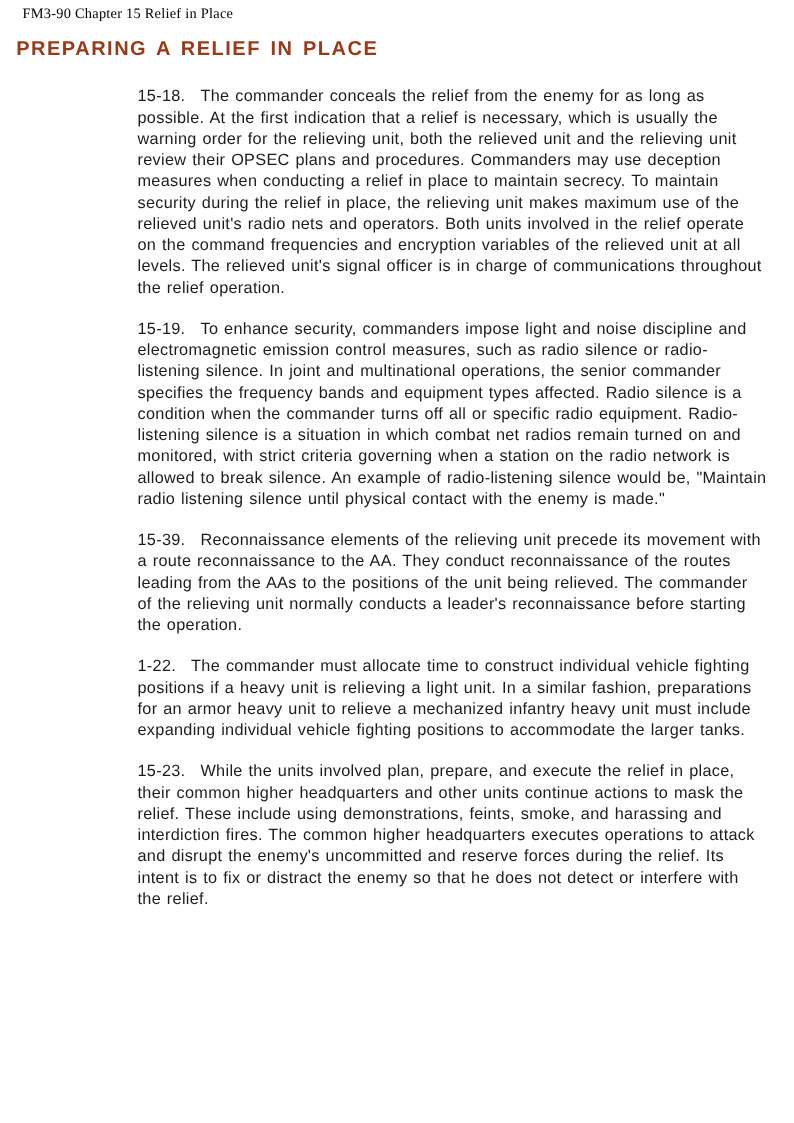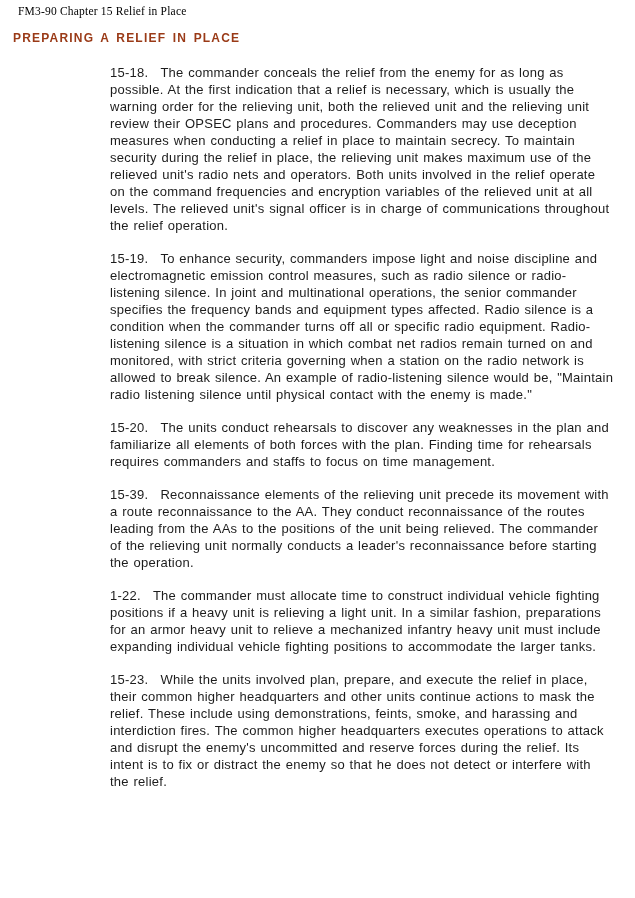--- a/index.html
+++ b/index.html
@@ -19,21 +19,21 @@
   .doc-ref {
     margin: 5px 0 0 18px;
     font-family: "Liberation Serif", serif;
     font-size: 11.5px;
     color: #000000;
     letter-spacing: 0.2px;
   }
   h1.section-heading {
     margin: 14px 0 0 13px;
     font-family: "Liberation Sans", sans-serif;
-    font-size: 12px;
+    font-size: 16px;
     font-weight: bold;
     letter-spacing: 1.2px;
     word-spacing: 2px;
     color: #9a3a17;
   }
   .content {
     margin: 19px 0 0 110px;
     width: 504px;
   }
   .content p.body-para {
@@ -64,23 +64,20 @@
   <div class="content">
 
     <p class="body-para">
       <span class="pnum">15-18.</span><span class="ptext">The commander conceals the relief from the enemy for as long as possible. At the first indication that a relief is necessary, which is usually the warning order for the relieving unit, both the relieved unit and the relieving unit review their OPSEC plans and procedures. Commanders may use deception measures when conducting a relief in place to maintain secrecy. To maintain security during the relief in place, the relieving unit makes maximum use of the relieved unit's radio nets and operators. Both units involved in the relief operate on the command frequencies and encryption variables of the relieved unit at all levels. The relieved unit's signal officer is in charge of communications throughout the relief operation.</span>
     </p>
 
     <p class="body-para">
       <span class="pnum">15-19.</span><span class="ptext">To enhance security, commanders impose light and noise discipline and electromagnetic emission control measures, such as radio silence or radio-listening silence. In joint and multinational operations, the senior commander specifies the frequency bands and equipment types affected. Radio silence is a condition when the commander turns off all or specific radio equipment. Radio-listening silence is a situation in which combat net radios remain turned on and monitored, with strict criteria governing when a station on the radio network is allowed to break silence. An example of radio-listening silence would be, "Maintain radio listening silence until physical contact with the enemy is made."</span>
     </p>
 
-    <p class="body-para">
-      <span class="pnum">15-20.</span><span class="ptext">The units conduct rehearsals to discover any weaknesses in the plan and familiarize all elements of both forces with the plan. Finding time for rehearsals requires commanders and staffs to focus on time management.</span>
-    </p>
 
     <p class="body-para">
       <span class="pnum">15-39.</span><span class="ptext">Reconnaissance elements of the relieving unit precede its movement with a route reconnaissance to the AA. They conduct reconnaissance of the routes leading from the AAs to the positions of the unit being relieved. The commander of the relieving unit normally conducts a leader's reconnaissance before starting the operation.</span>
     </p>
 
     <p class="body-para">
       <span class="pnum">1-22.</span><span class="ptext">The commander must allocate time to construct individual vehicle fighting positions if a heavy unit is relieving a light unit. In a similar fashion, preparations for an armor heavy unit to relieve a mechanized infantry heavy unit must include expanding individual vehicle fighting positions to accommodate the larger tanks.</span>
     </p>
 
     <p class="body-para">

